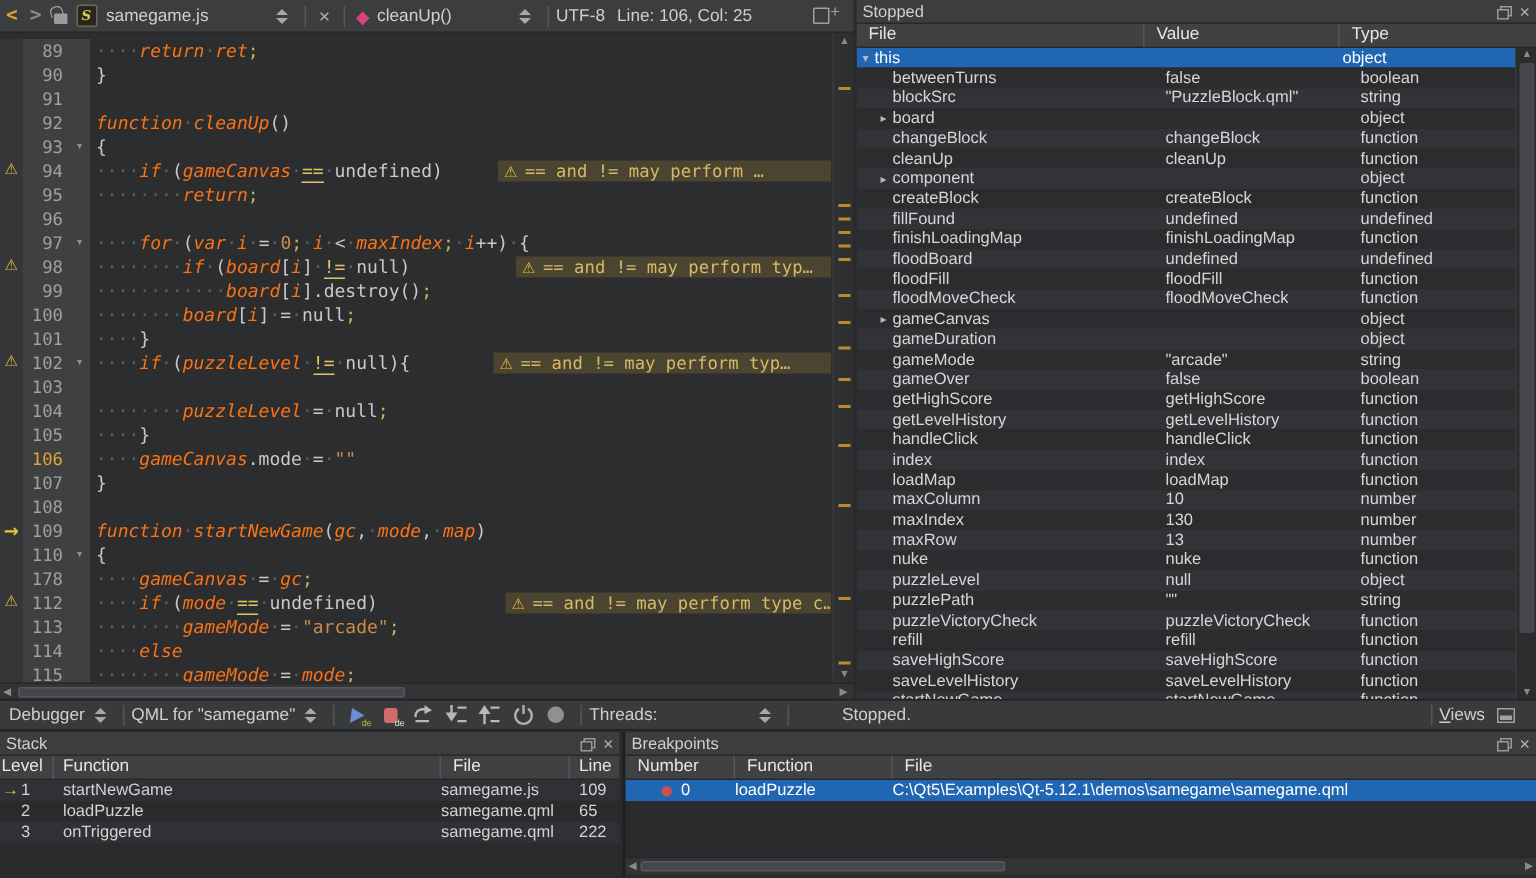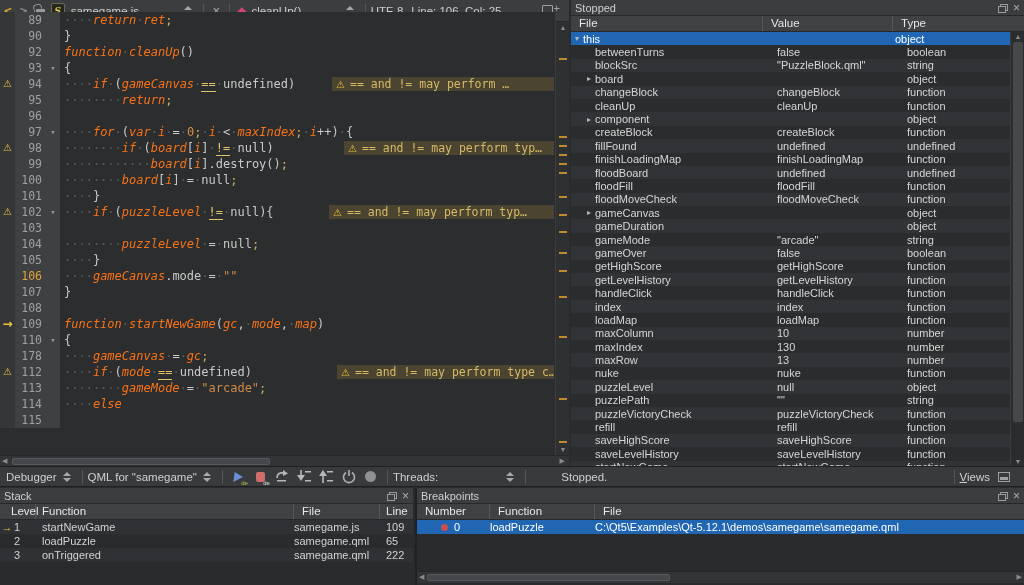--- a/index.html
+++ b/index.html
@@ -25,21 +25,21 @@
   .spinner i { width:0; height:0; border-left:4px solid transparent; border-right:4px solid transparent; }
   .spinner .up { border-bottom:4px solid #a8a8a8; }
   .spinner .dn { border-top:4px solid #a8a8a8; }
   .close-x { color:#b0b0b0; font-size:13px; padding:0 4px; }
   .diamond { color:#d6437c; font-size:12px; margin:0 5px 0 2px; }
   .grow { flex:1; }
   .split-icon { width:11px; height:11px; border:1px solid #a0a0a0; border-radius:1px; position:relative; margin:0 6px 0 2px;}
   .split-icon:after { content:"+"; position:absolute; right:-8px; top:-4px; color:#a0a0a0; font-size:11px; }
 
   
-  #code-area { left:0; top:12px; width:555px; height:433px; overflow:hidden; background:#2c2d2f;
+  #code-area { left:0; top:26px; width:555px; height:433px; overflow:hidden; background:#2c2d2f;
     font-family:"DejaVu Sans Mono",monospace; font-size:12px; }
   .code-line { height:16px; line-height:16px; display:flex; position:relative; white-space:pre; }
   .cl-margin { width:15px; background:#353638; color:#e0b83c; font-size:10px; text-align:center; flex:none; font-family:"DejaVu Sans",sans-serif;}
   .cl-margin.arrow { color:#e8c23a; font-weight:bold; font-size:12px; }
   .cl-num { width:31px; background:#3e4042; color:#9fa0a2; text-align:right; padding-right:4px; flex:none; font-size:11.5px;}
   .cl-num.cur { color:#e2a33c; }
   .cl-fold { width:14px; background:#3e4042; color:#8d8f91; font-size:9px; text-align:center; flex:none; }
   .cl-code { padding-left:4px; flex:none; }
   .tok-ws  { color:#5b5e62; }
   .tok-id  { color:#f97316; font-style:italic; }
@@ -152,20 +152,21 @@
       <span>Line: 106, Col: 25</span>
       <span class="grow"></span>
       <span class="split-icon"></span>
       <span style="width:10px"></span>
     </div>
 
     <div id="code-area" class="abs">
       <div id="code-lines">
           <div class="code-line"><span class="cl-margin"></span><span class="cl-num">89</span><span class="cl-fold"></span><span class="cl-code"><span class="tok-ws">····</span><span class="tok-id">return</span><span class="tok-ws">·</span><span class="tok-id">ret</span><span class="tok-pun">;</span></span></div>
           <div class="code-line"><span class="cl-margin"></span><span class="cl-num">90</span><span class="cl-fold"></span><span class="cl-code"><span class="tok-txt">}</span></span></div>
+          <div class="code-line"><span class="cl-margin"></span><span class="cl-num">91</span><span class="cl-fold"></span><span class="cl-code"></span></div>
           <div class="code-line"><span class="cl-margin"></span><span class="cl-num">92</span><span class="cl-fold"></span><span class="cl-code"><span class="tok-id">function</span><span class="tok-ws">·</span><span class="tok-id">cleanUp</span><span class="tok-txt">()</span></span></div>
           <div class="code-line"><span class="cl-margin"></span><span class="cl-num">93</span><span class="cl-fold">▾</span><span class="cl-code"><span class="tok-txt">{</span></span></div>
           <div class="code-line"><span class="cl-margin">⚠</span><span class="cl-num">94</span><span class="cl-fold"></span><span class="cl-code"><span class="tok-ws">····</span><span class="tok-id">if</span><span class="tok-ws">·</span><span class="tok-txt">(</span><span class="tok-id">gameCanvas</span><span class="tok-ws">·</span><span class="tok-wop">==</span><span class="tok-ws">·</span><span class="tok-txt">undefined</span><span class="tok-txt">)</span></span><div class="ann" style="left: 332px;"><span class="w">⚠</span>== and != may perform …</div></div>
           <div class="code-line"><span class="cl-margin"></span><span class="cl-num">95</span><span class="cl-fold"></span><span class="cl-code"><span class="tok-ws">········</span><span class="tok-id">return</span><span class="tok-pun">;</span></span></div>
           <div class="code-line"><span class="cl-margin"></span><span class="cl-num">96</span><span class="cl-fold"></span></div>
           <div class="code-line"><span class="cl-margin"></span><span class="cl-num">97</span><span class="cl-fold">▾</span><span class="cl-code"><span class="tok-ws">····</span><span class="tok-id">for</span><span class="tok-ws">·</span><span class="tok-txt">(</span><span class="tok-id">var</span><span class="tok-ws">·</span><span class="tok-id">i</span><span class="tok-ws">·</span><span class="tok-txt">=</span><span class="tok-ws">·</span><span class="tok-num">0</span><span class="tok-pun">;</span><span class="tok-ws">·</span><span class="tok-id">i</span><span class="tok-ws">·</span><span class="tok-txt">&lt;</span><span class="tok-ws">·</span><span class="tok-id">maxIndex</span><span class="tok-pun">;</span><span class="tok-ws">·</span><span class="tok-id">i</span><span class="tok-txt">++</span><span class="tok-txt">)</span><span class="tok-ws">·</span><span class="tok-txt">{</span></span></div>
           <div class="code-line"><span class="cl-margin">⚠</span><span class="cl-num">98</span><span class="cl-fold"></span><span class="cl-code"><span class="tok-ws">········</span><span class="tok-id">if</span><span class="tok-ws">·</span><span class="tok-txt">(</span><span class="tok-id">board</span><span class="tok-txt">[</span><span class="tok-id">i</span><span class="tok-txt">]</span><span class="tok-ws">·</span><span class="tok-wop">!=</span><span class="tok-ws">·</span><span class="tok-txt">null</span><span class="tok-txt">)</span></span><div class="ann" style="left: 344px;"><span class="w">⚠</span>== and != may perform typ…</div></div>
           <div class="code-line"><span class="cl-margin"></span><span class="cl-num">99</span><span class="cl-fold"></span><span class="cl-code"><span class="tok-ws">············</span><span class="tok-id">board</span><span class="tok-txt">[</span><span class="tok-id">i</span><span class="tok-txt">]</span><span class="tok-txt">.destroy()</span><span class="tok-pun">;</span></span></div>
           <div class="code-line"><span class="cl-margin"></span><span class="cl-num">100</span><span class="cl-fold"></span><span class="cl-code"><span class="tok-ws">········</span><span class="tok-id">board</span><span class="tok-txt">[</span><span class="tok-id">i</span><span class="tok-txt">]</span><span class="tok-ws">·</span><span class="tok-txt">=</span><span class="tok-ws">·</span><span class="tok-txt">null</span><span class="tok-pun">;</span></span></div>
           <div class="code-line"><span class="cl-margin"></span><span class="cl-num">101</span><span class="cl-fold"></span><span class="cl-code"><span class="tok-ws">····</span><span class="tok-txt">}</span></span></div>
@@ -175,21 +176,21 @@
           <div class="code-line"><span class="cl-margin"></span><span class="cl-num">105</span><span class="cl-fold"></span><span class="cl-code"><span class="tok-ws">····</span><span class="tok-txt">}</span></span></div>
           <div class="code-line"><span class="cl-margin"></span><span class="cl-num cur">106</span><span class="cl-fold"></span><span class="cl-code"><span class="tok-ws">····</span><span class="tok-id">gameCanvas</span><span class="tok-txt">.mode</span><span class="tok-ws">·</span><span class="tok-txt">=</span><span class="tok-ws">·</span><span class="tok-str">""</span></span></div>
           <div class="code-line"><span class="cl-margin"></span><span class="cl-num">107</span><span class="cl-fold"></span><span class="cl-code"><span class="tok-txt">}</span></span></div>
           <div class="code-line"><span class="cl-margin"></span><span class="cl-num">108</span><span class="cl-fold"></span><span class="cl-code"></span></div>
           <div class="code-line"><span class="cl-margin arrow">→</span><span class="cl-num">109</span><span class="cl-fold"></span><span class="cl-code"><span class="tok-id">function</span><span class="tok-ws">·</span><span class="tok-id">startNewGame</span><span class="tok-txt">(</span><span class="tok-id">gc</span><span class="tok-txt">,</span><span class="tok-ws">·</span><span class="tok-id">mode</span><span class="tok-txt">,</span><span class="tok-ws">·</span><span class="tok-id">map</span><span class="tok-txt">)</span></span></div>
           <div class="code-line"><span class="cl-margin"></span><span class="cl-num">110</span><span class="cl-fold">▾</span><span class="cl-code"><span class="tok-txt">{</span></span></div>
           <div class="code-line"><span class="cl-margin"></span><span class="cl-num">178</span><span class="cl-fold"></span><span class="cl-code"><span class="tok-ws">····</span><span class="tok-id">gameCanvas</span><span class="tok-ws">·</span><span class="tok-txt">=</span><span class="tok-ws">·</span><span class="tok-id">gc</span><span class="tok-pun">;</span></span></div>
           <div class="code-line"><span class="cl-margin">⚠</span><span class="cl-num">112</span><span class="cl-fold"></span><span class="cl-code"><span class="tok-ws">····</span><span class="tok-id">if</span><span class="tok-ws">·</span><span class="tok-txt">(</span><span class="tok-id">mode</span><span class="tok-ws">·</span><span class="tok-wop">==</span><span class="tok-ws">·</span><span class="tok-txt">undefined</span><span class="tok-txt">)</span></span><div class="ann" style="left: 337px;"><span class="w">⚠</span>== and != may perform type c…</div></div>
           <div class="code-line"><span class="cl-margin"></span><span class="cl-num">113</span><span class="cl-fold"></span><span class="cl-code"><span class="tok-ws">········</span><span class="tok-id">gameMode</span><span class="tok-ws">·</span><span class="tok-txt">=</span><span class="tok-ws">·</span><span class="tok-str">"arcade"</span><span class="tok-pun">;</span></span></div>
           <div class="code-line"><span class="cl-margin"></span><span class="cl-num">114</span><span class="cl-fold"></span><span class="cl-code"><span class="tok-ws">····</span><span class="tok-id">else</span></span></div>
-          <div class="code-line"><span class="cl-margin"></span><span class="cl-num">115</span><span class="cl-fold"></span></div>
+          <div class="code-line"><span class="cl-margin"></span><span class="cl-num">115</span><span class="cl-fold"></span><span class="cl-code"><span class="tok-ws">········</span><span class="tok-id">gameMode</span><span class="tok-ws">·</span><span class="tok-txt">=</span><span class="tok-ws">·</span><span class="tok-id">mode</span><span class="tok-pun">;</span></span></div>
         </div>
     </div>
 
     <div id="editor-vscroll" class="abs">
       <span class="sb-arrow" style="top:2px">▲</span>
       <span class="sb-arrow" style="bottom:2px">▼</span>
       <div id="vmarks">
           <div class="vmark" style="top: 36px;"></div>
           <div class="vmark" style="top: 114px;"></div>
           <div class="vmark" style="top: 123px;"></div>
@@ -508,21 +509,21 @@
 
   <div id="stack-panel" class="abs">
     <div class="panel-title">
       <span>Stack</span>
       <span class="pt-icons">
         <span class="icon-float"></span>
         <span class="icon-close">×</span>
       </span>
     </div>
     <div class="thead">
-      <div style="width:36px; padding-left:11px">Level</div>
+      <div style="width:36px; padding-left:1px">Level</div>
       <div style="width:258px; padding-left:6px">Function</div>
       <div style="width:86px">File</div>
       <div style="width:33px; padding-left:6px; border-right:none">Line</div>
     </div>
     <div id="stack-rows">
         <div class="trow">
           <span class="s-level">
             <span class="s-arrow">→</span>
             <span>1</span>
           </span>

